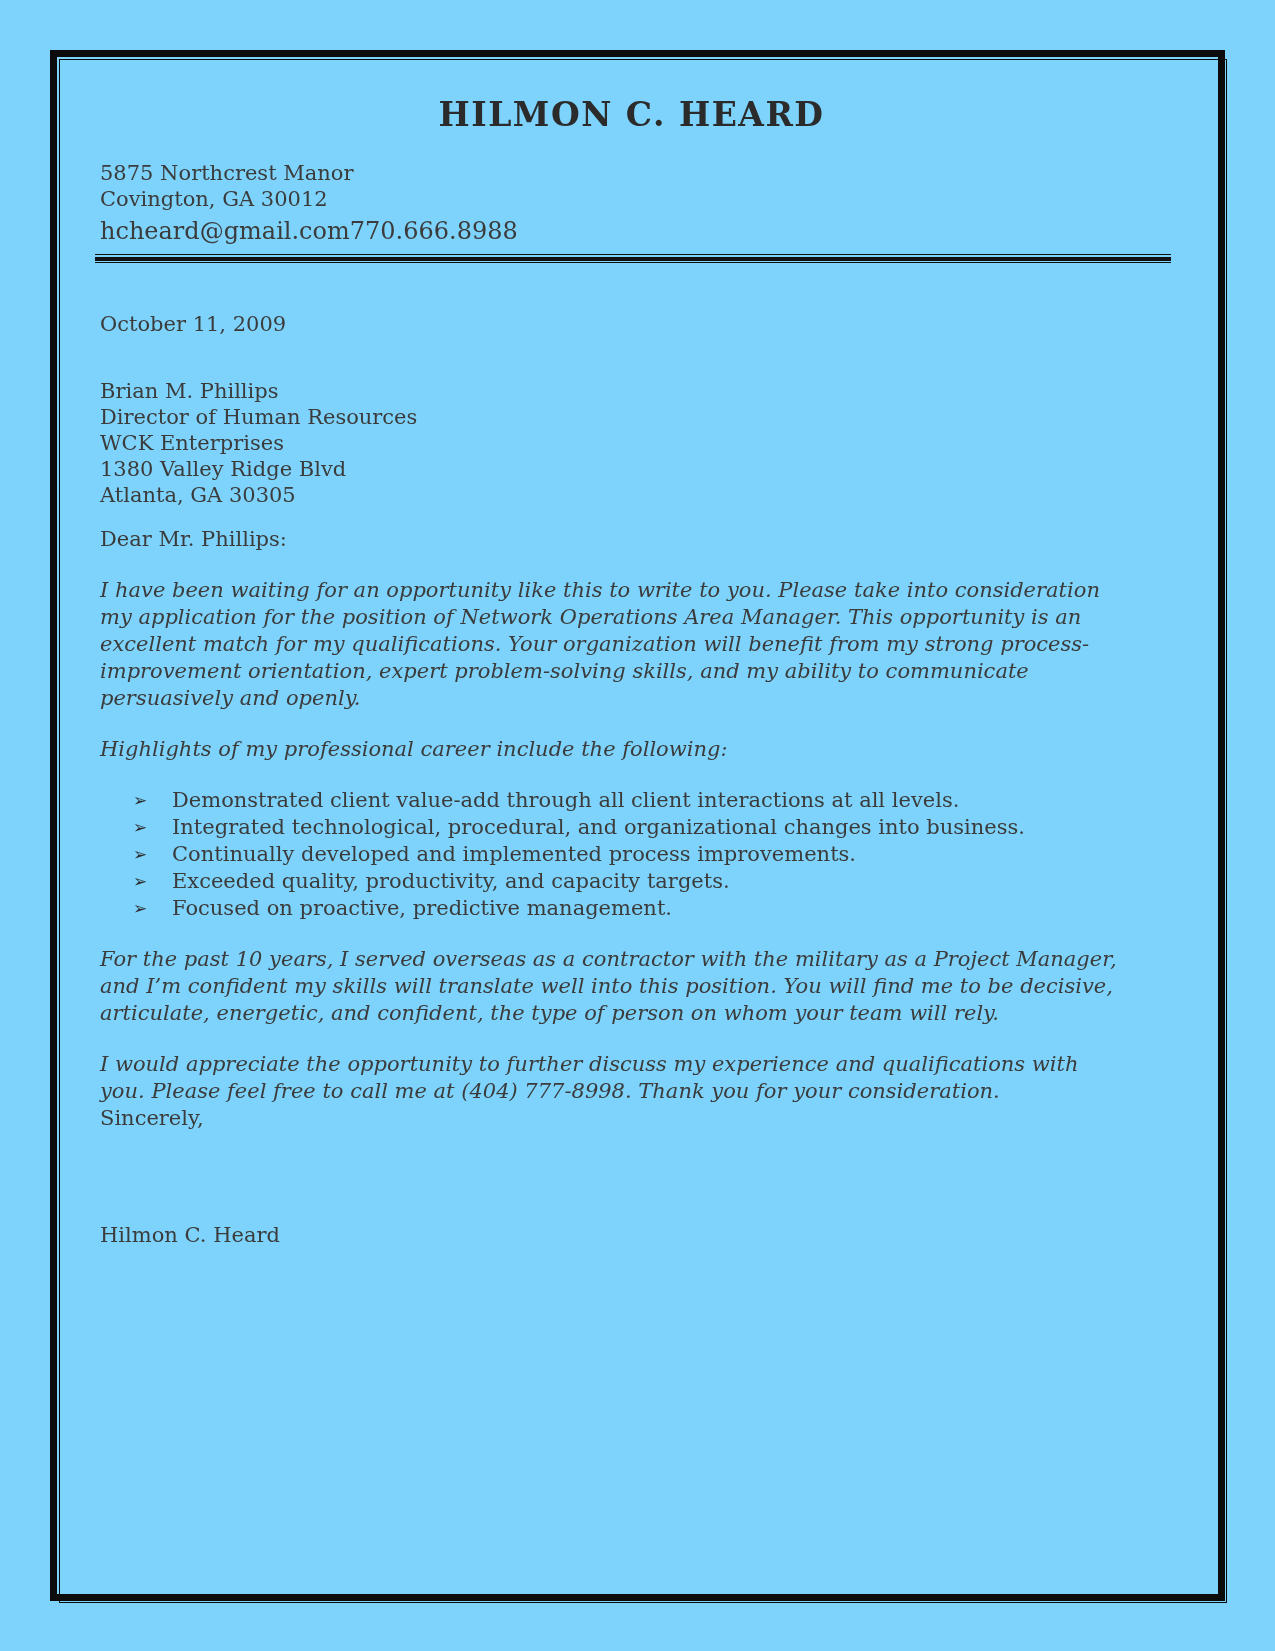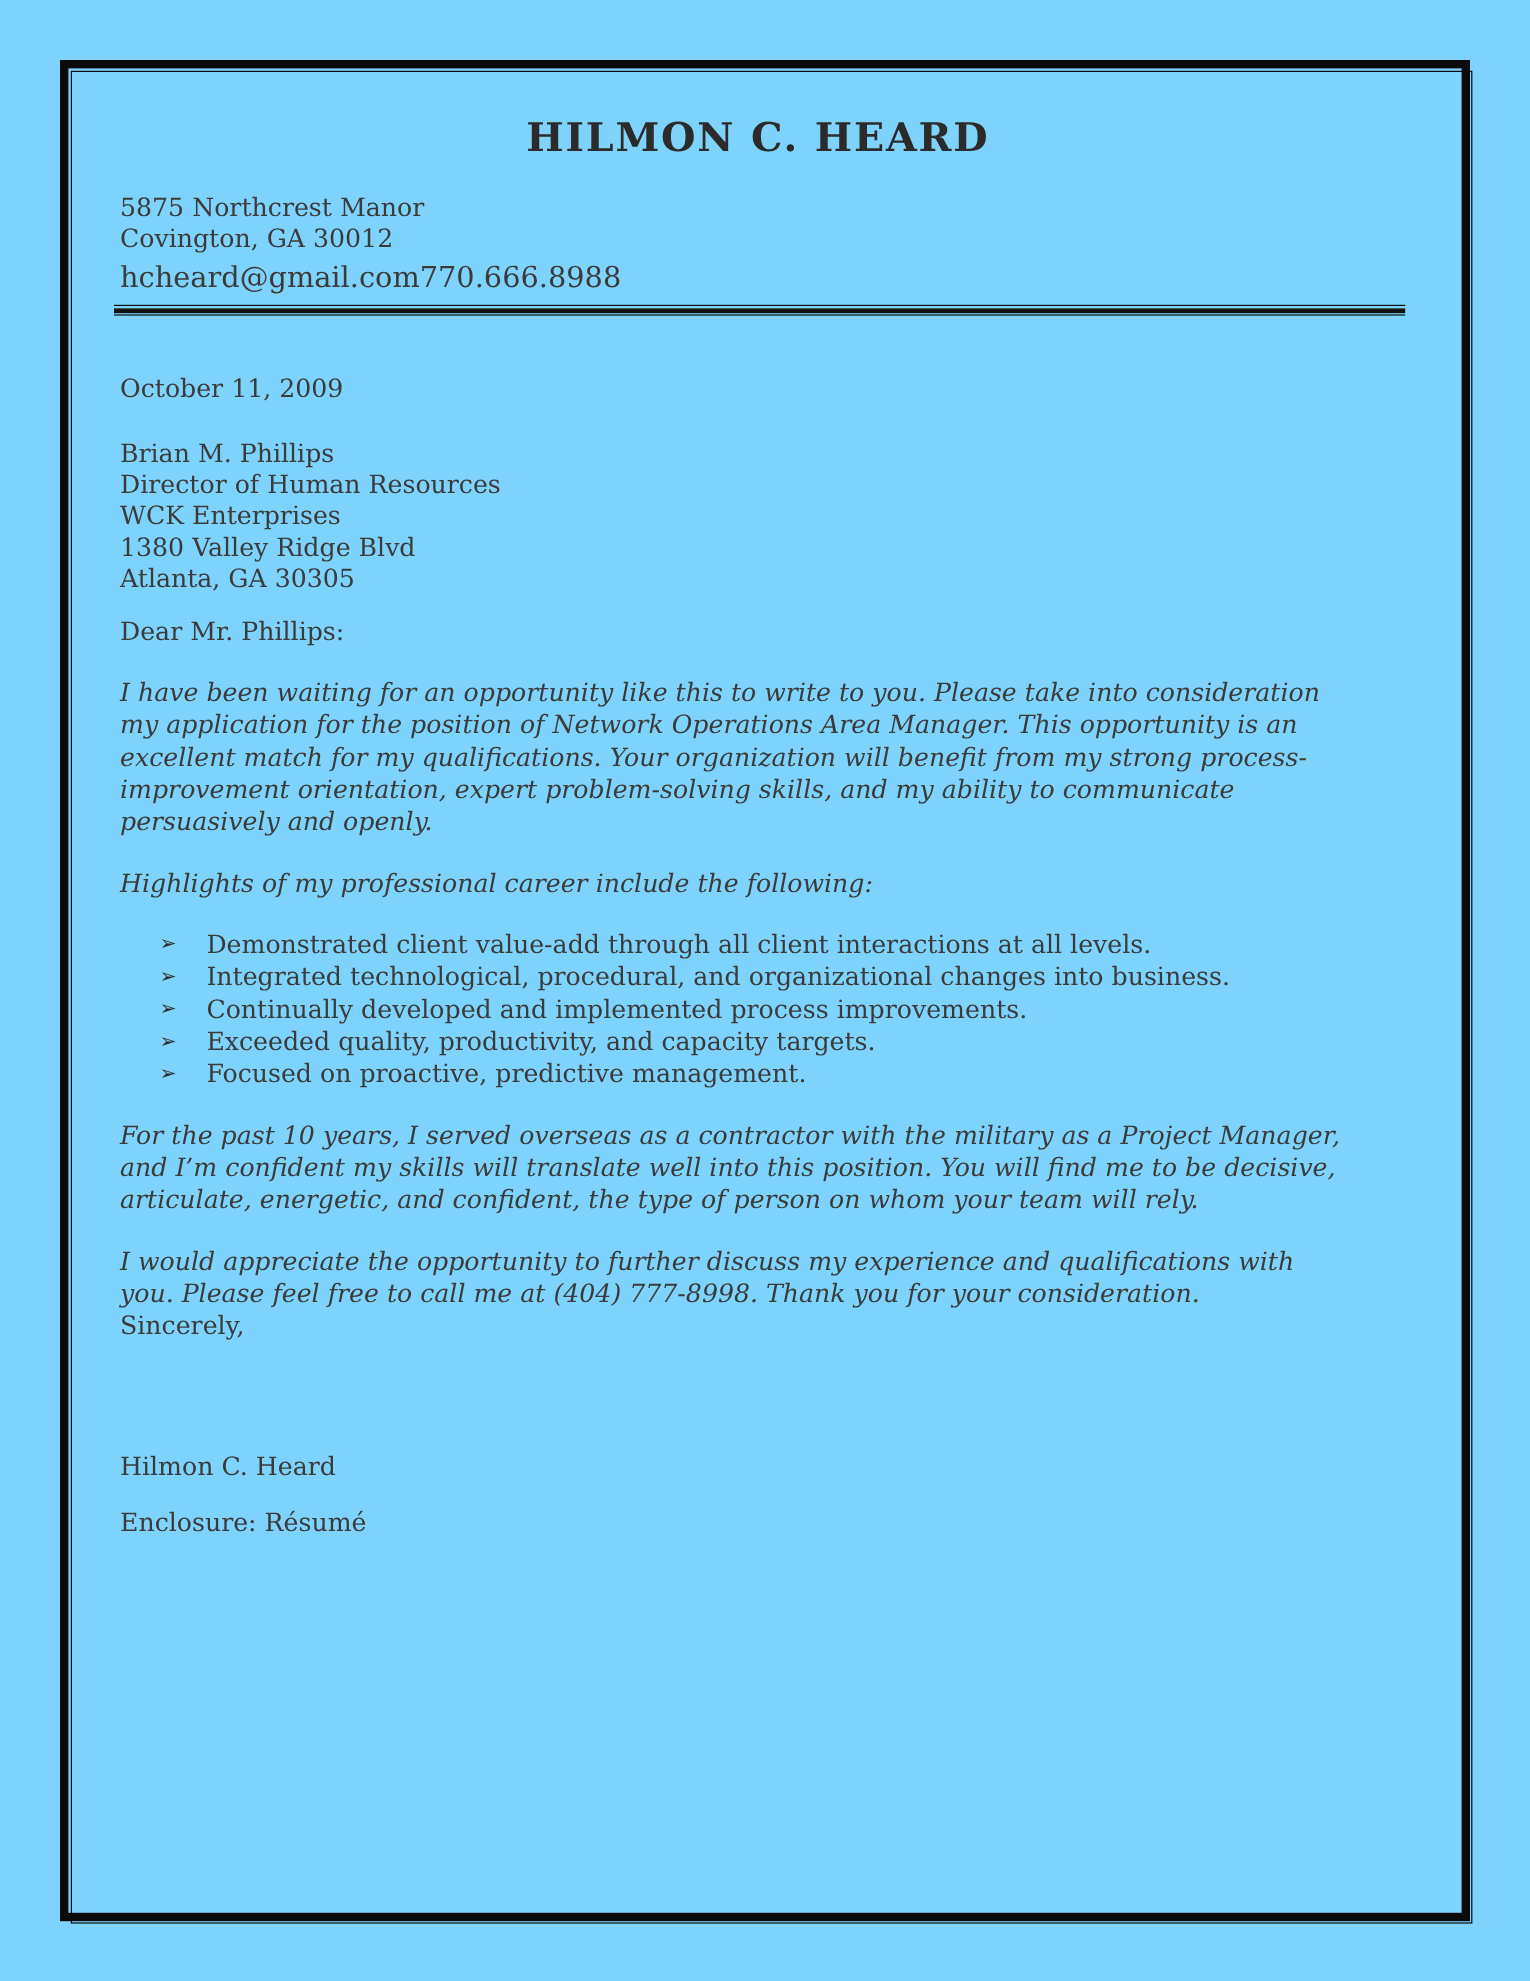--- a/index.html
+++ b/index.html
@@ -72,21 +72,21 @@
     border-top: 1px solid #111;
     border-bottom: 1px solid #111;
     padding: 2px 0 1px 0;
   }
   .header-rule .bar {
     height: 4px;
     background: #111;
   }
   .body-text { font-size: 21px; line-height: 27px; }
   .date-line { margin-top: 48px; }
-  .recipient-block { margin-top: 27px; line-height: 26px; }
+  .recipient-block { margin-top: 40px; line-height: 26px; }
   .salutation { margin-top: 18px; }
   p.para {
     margin: 24px 0 0 0;
     max-width: 1018px;
     font-style: italic;
   }
   ul.highlights {
     list-style: none;
     margin: 24px 0 0 0;
     padding: 0 0 0 33px;
@@ -169,17 +169,16 @@
       </ul>
 
       <p class="body-text para">For the past 10 years, I served overseas as a contractor with the military as a Project Manager, and I’m confident my skills will translate well into this position. You will find me to be decisive, articulate, energetic, and confident, the type of person on whom your team will rely.</p>
 
       <p class="body-text para">I would appreciate the opportunity to further discuss my experience and qualifications with you. Please feel free to call me at (404) 777-8998. Thank you for your consideration.</p>
 
       <div class="body-text closing">Sincerely,</div>
 
       <div class="body-text signature-name">Hilmon C. Heard</div>
 
-      <div class="body-text enclosure-line">Enclosure: Résumé</div>
 
     </div>
   </div>
 </div>
 
 </body></html>

